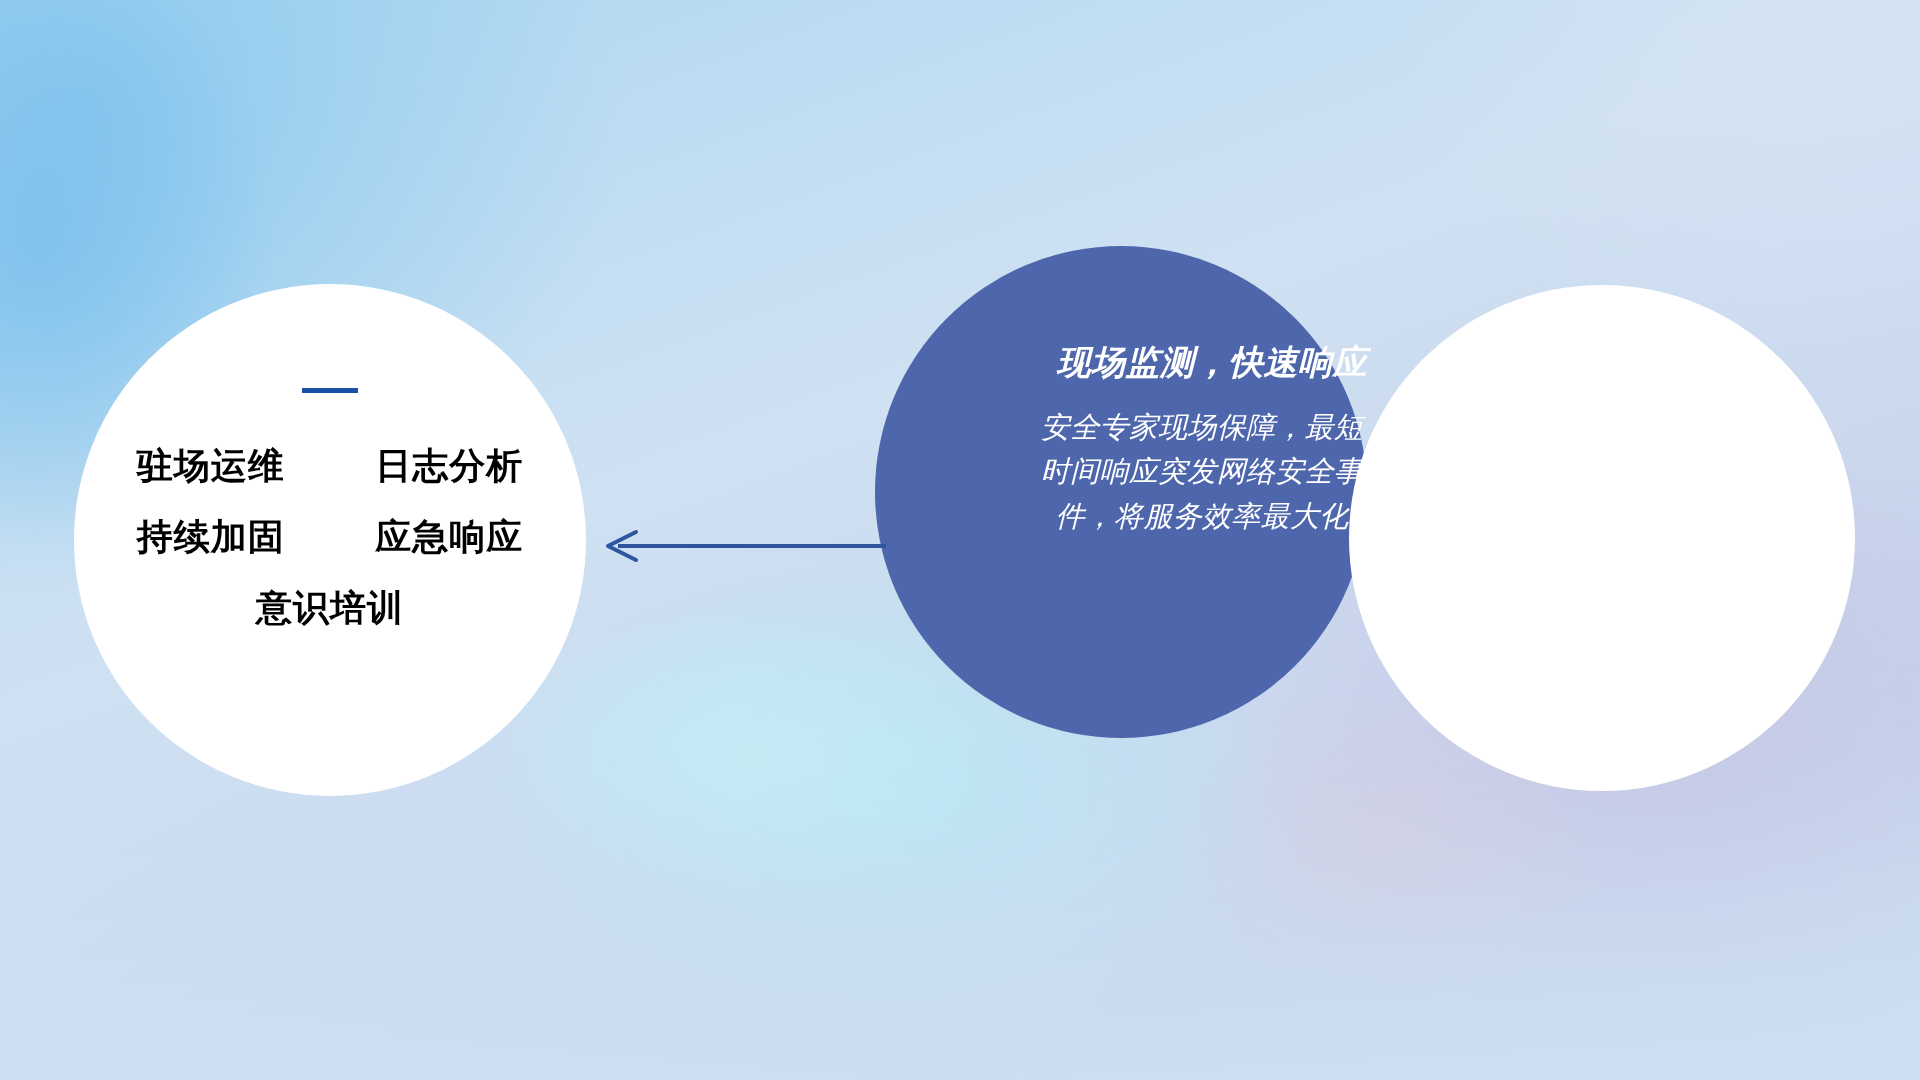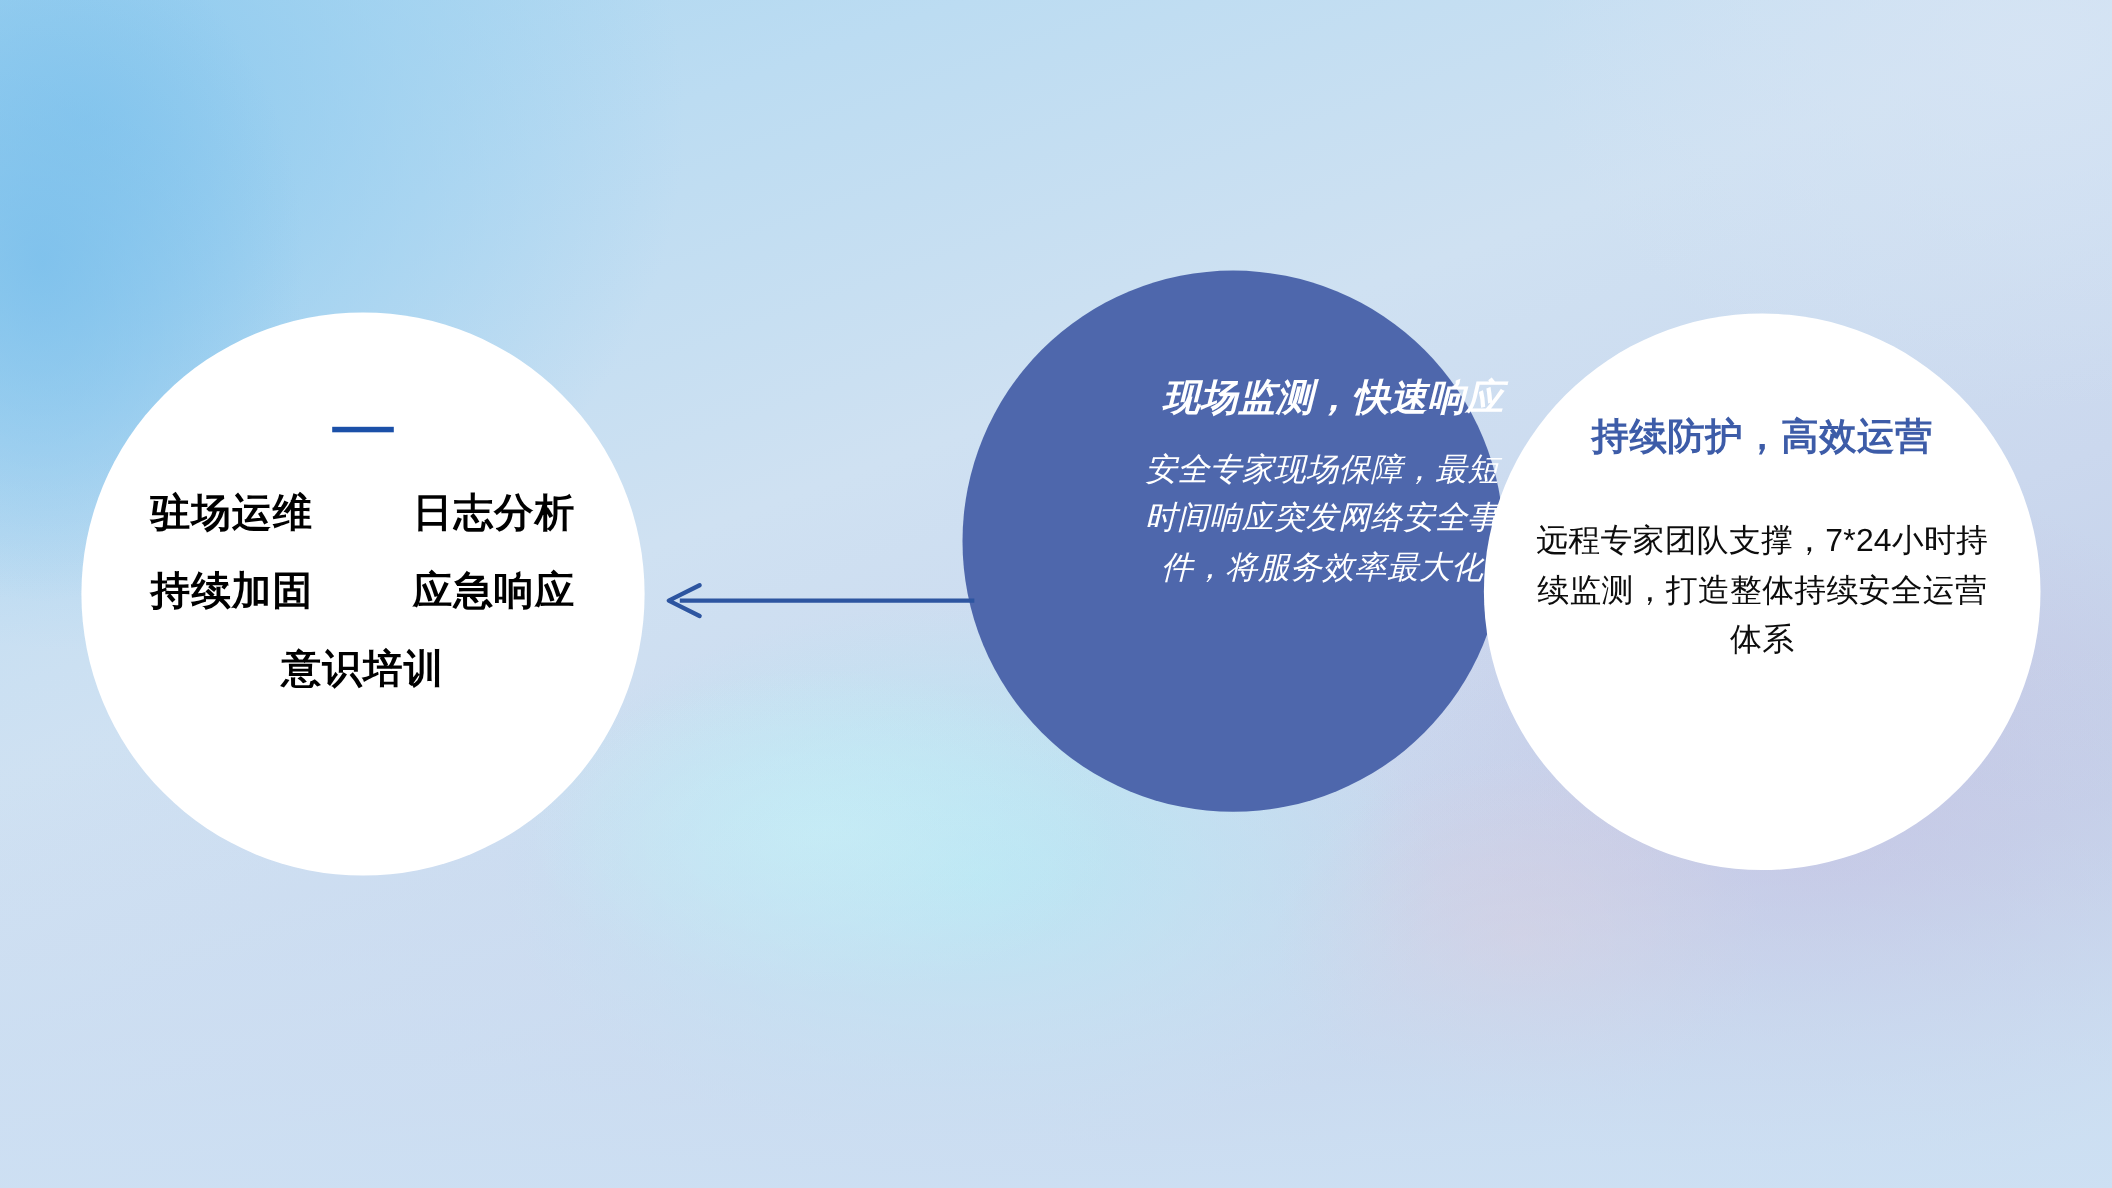--- a/index.html
+++ b/index.html
@@ -245,18 +245,14 @@
     <div class="left-line">意识培训</div>
   </div>
 
   <div id="blue-content">
     <div id="blue-title">现场监测，快速响应</div>
     <div id="blue-body">安全专家现场保障，最短时间响应突发网络安全事件，将服务效率最大化</div>
   </div>
 
   <div class="circle" id="right-circle"></div>
 
-  <div id="right-content">
-    <div id="right-title">持续防护，高效运营</div>
-    <div id="right-body">远程专家团队支撑，7*24小时持续监测，打造整体持续安全运营体系</div>
-  </div>
 
 </div>
 
 </body></html>

